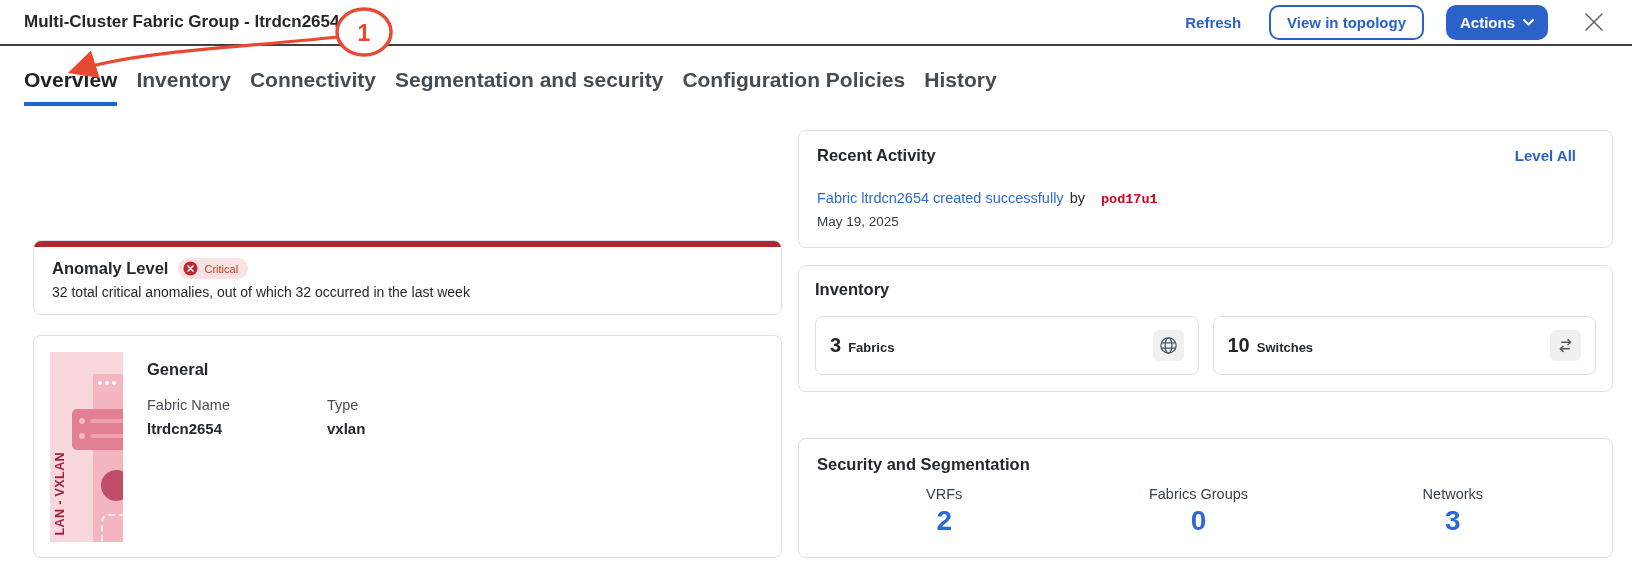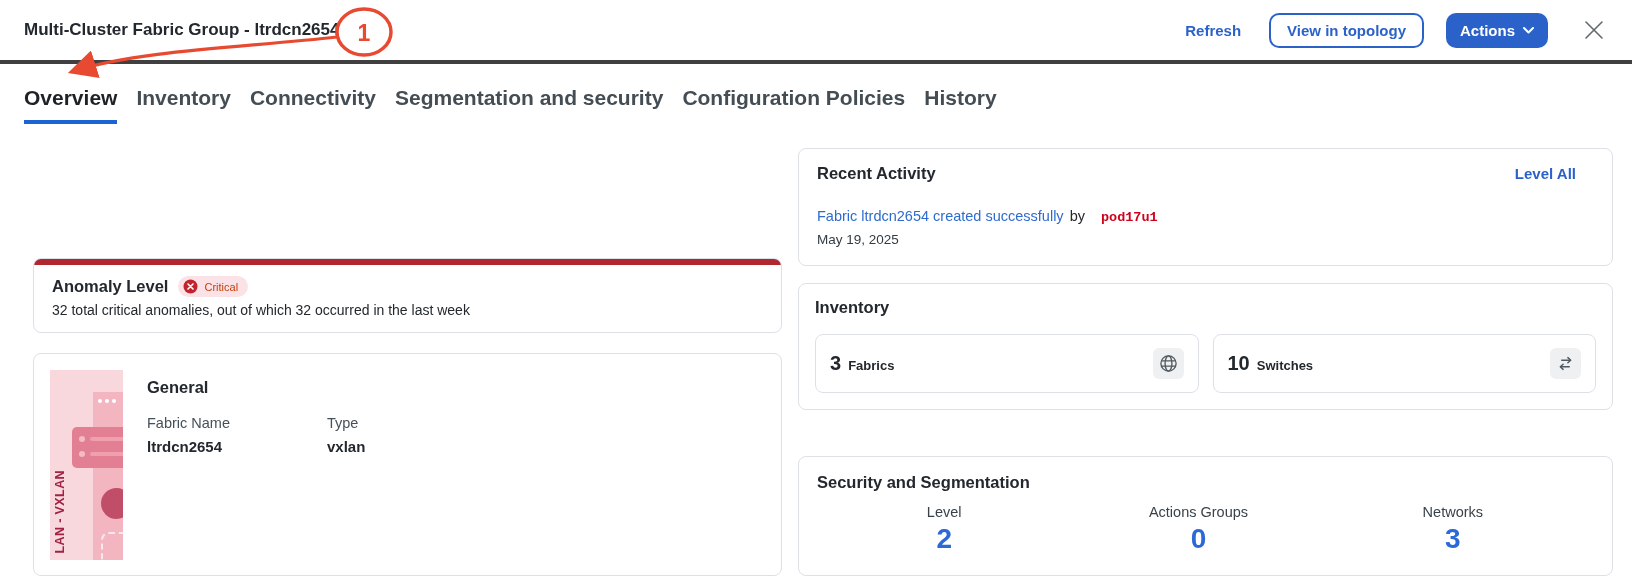--- a/index.html
+++ b/index.html
@@ -8,24 +8,24 @@
     width: 1632px; height: 588px;
     background: #ffffff;
     font-family: "Liberation Sans", sans-serif;
     color: #23282e;
     position: relative;
     overflow: hidden;
   }
 
   
   .drawer-header {
-    height: 64px;
+    height: 46px;
     display: flex; align-items: center;
     padding: 0 26px 0 24px;
-    border-bottom: 4px solid #404040;
+    border-bottom: 2px solid #404040;
   }
   .page-title { font-size: 17px; font-weight: 700; color: #23282e; }
   .header-actions { margin-left: auto; display: flex; align-items: center; gap: 22px; }
   .link-btn { color: #2b62c9; font-weight: 700; font-size: 15px; cursor: pointer; background: none; border: none; font-family: inherit; }
   .btn-outline {
     border: 2px solid #2b62c9; color: #2b62c9; background: #fff;
     font-weight: 700; font-size: 15px; font-family: inherit;
     border-radius: 10px; padding: 7px 16px; cursor: pointer;
   }
   .btn-primary {
@@ -276,25 +276,25 @@
             </svg>
           </span>
         </div>
       </div>
     </div>
 
     <div class="card security-card">
       <div class="card-title">Security and Segmentation</div>
       <div class="sec-stats">
         <div class="sec-stat">
-          <div class="sec-label">Level</div>
+          <div class="sec-label">VRFs</div>
           <div class="sec-value">2</div>
         </div>
         <div class="sec-stat">
-          <div class="sec-label">Actions Groups</div>
+          <div class="sec-label">Fabrics Groups</div>
           <div class="sec-value">0</div>
         </div>
         <div class="sec-stat">
           <div class="sec-label">Networks</div>
           <div class="sec-value">3</div>
         </div>
       </div>
     </div>
 
   </div>

